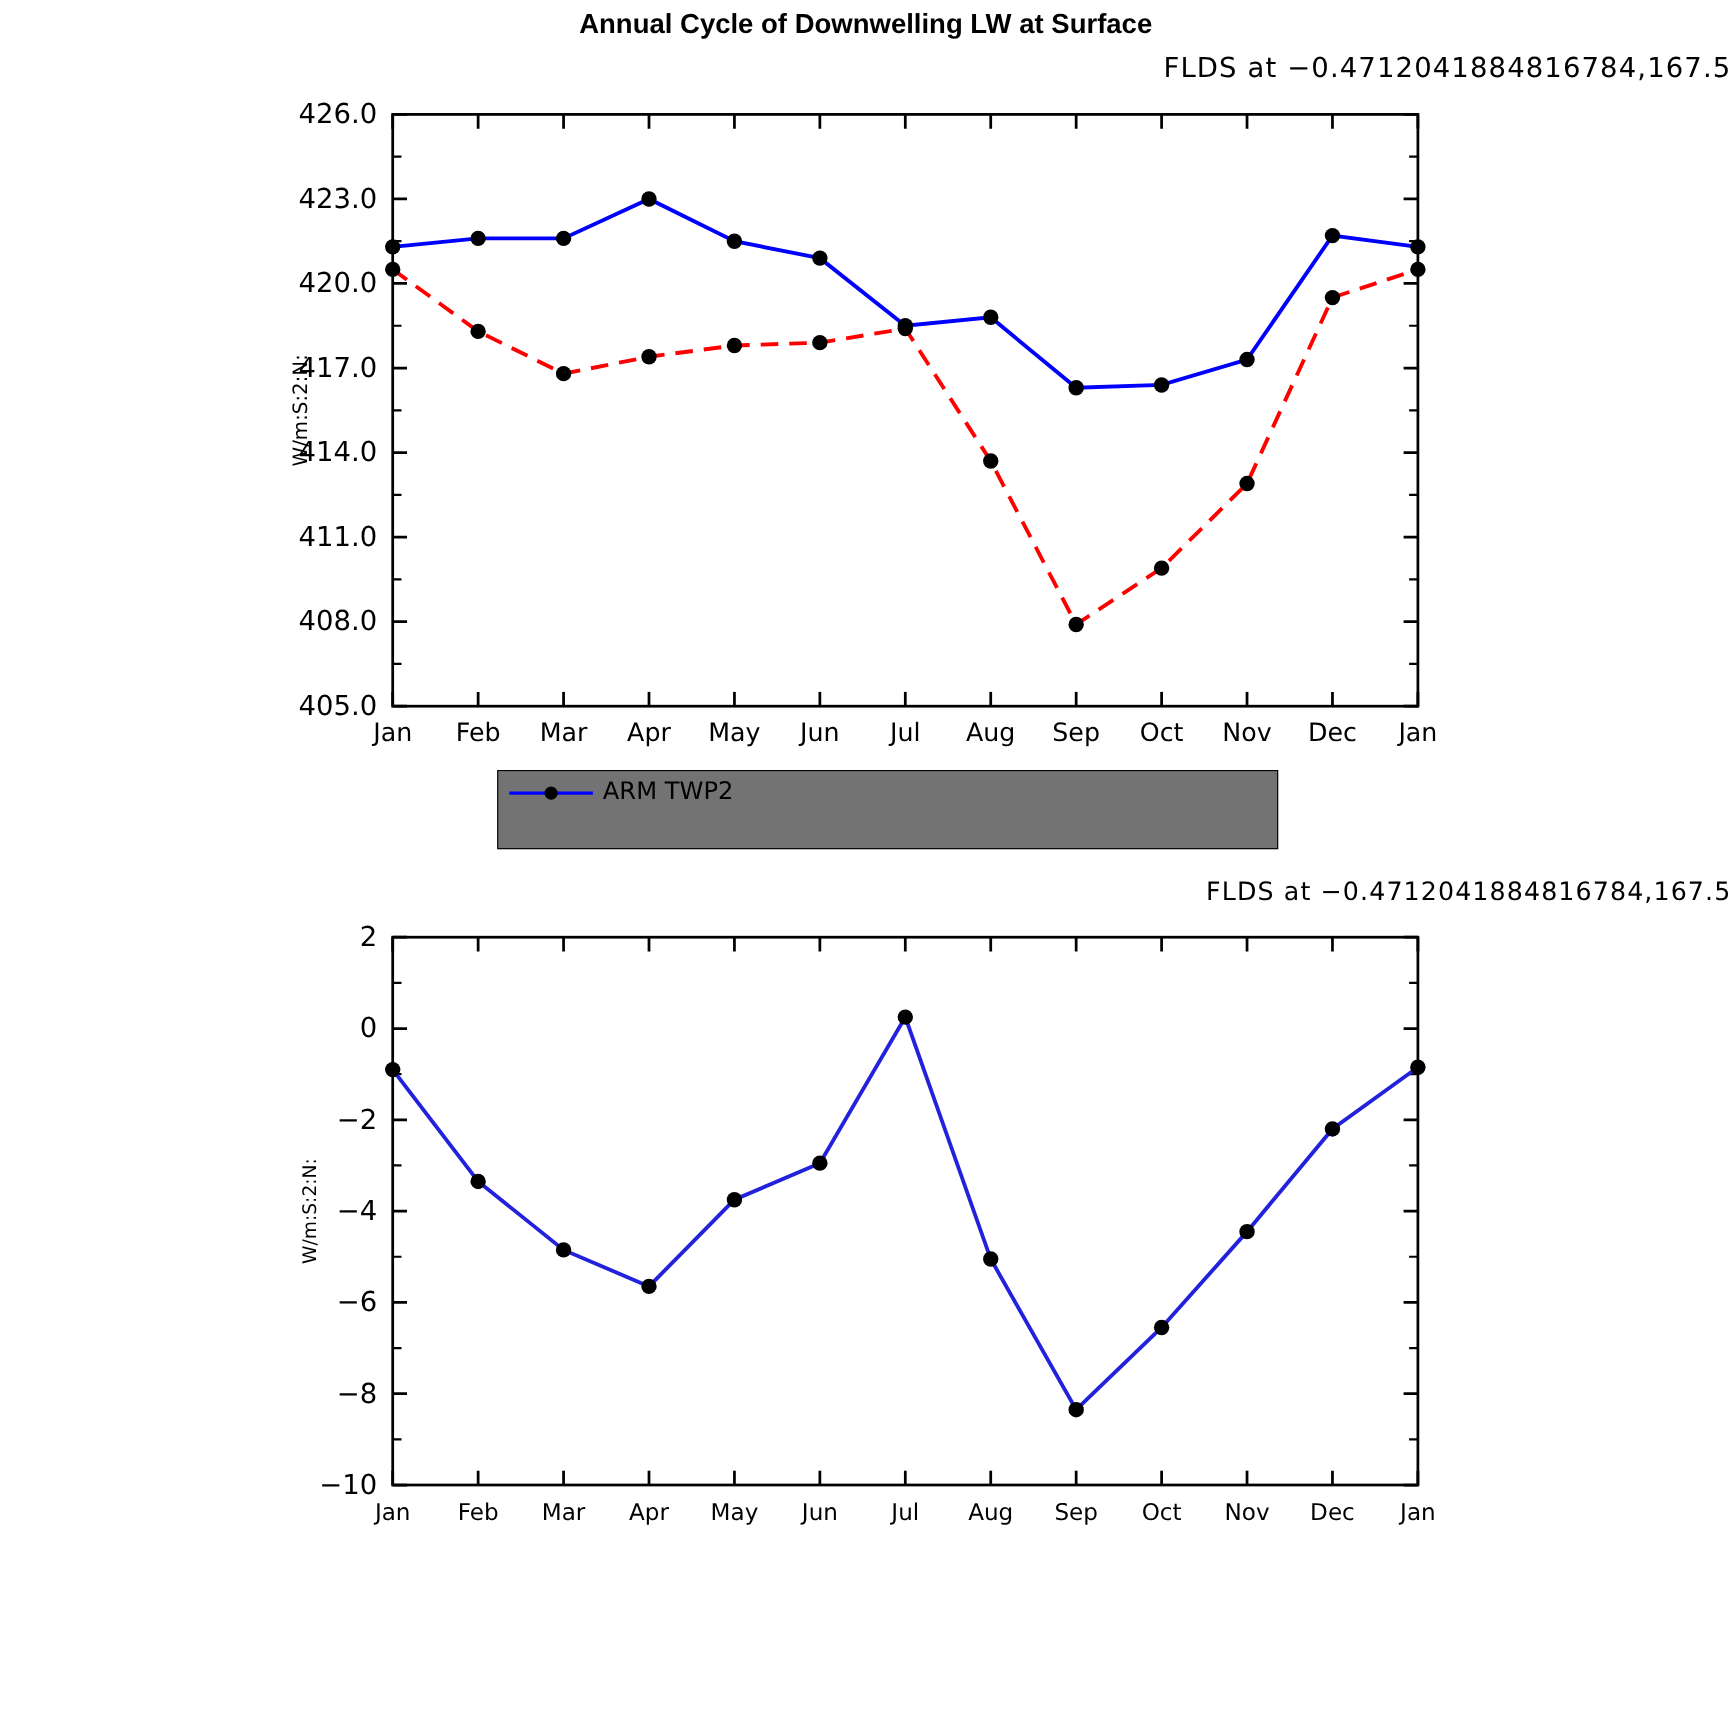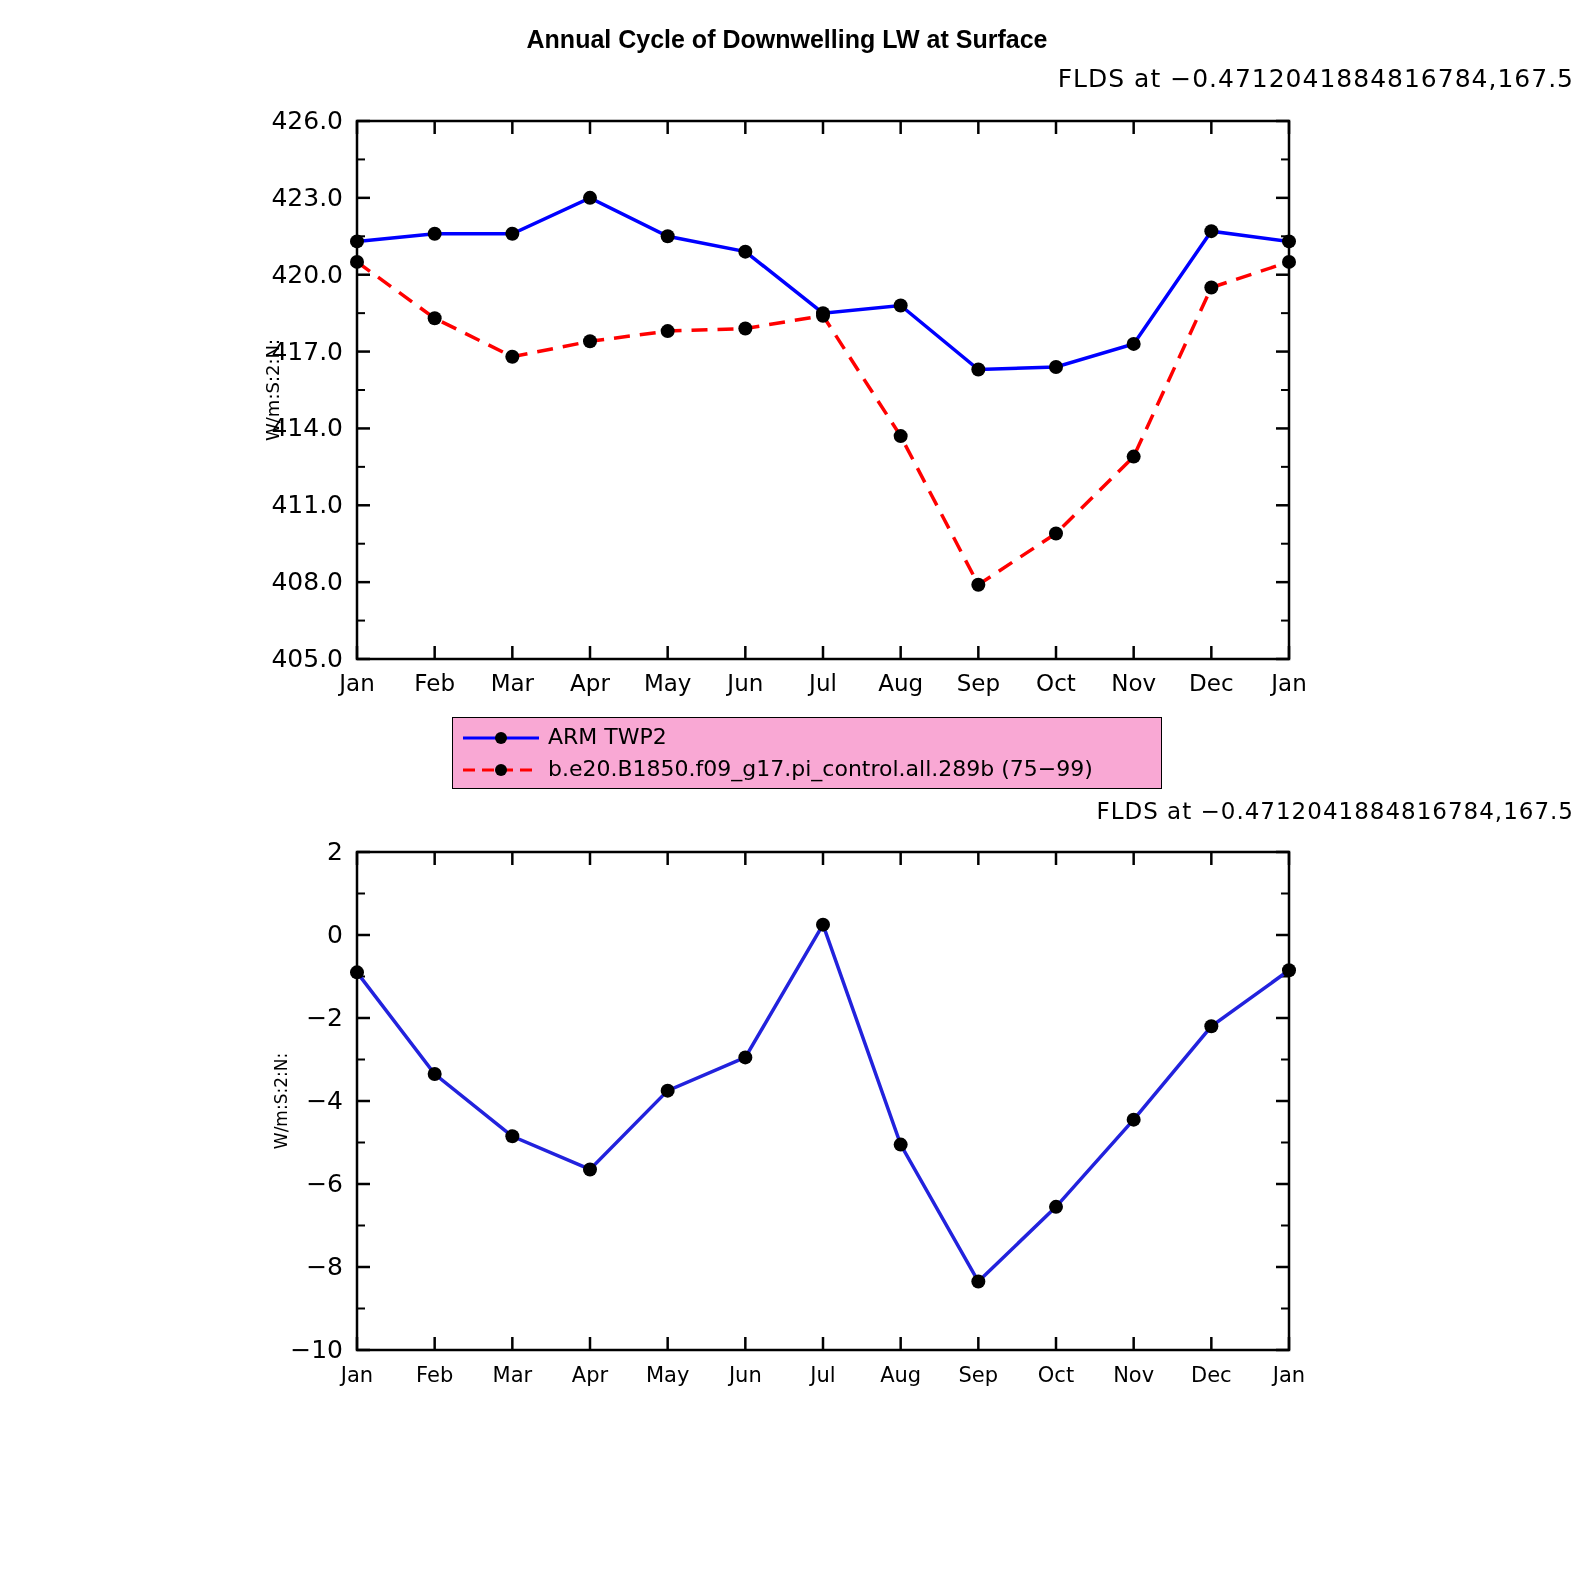--- a/index.html
+++ b/index.html
@@ -13,21 +13,21 @@
     font-family: "DejaVu Sans", sans-serif;
     color: #000000;
     position: relative;
     overflow: hidden;
   }
   .panel {
     position: absolute;
     left: 0;
     width: 1574px;
   }
-  #panel-top { top: 17px; height: 800px; }
+  #panel-top { top: 0; height: 800px; }
   #panel-bottom { top: 790px; height: 784px; }
 
   .main-title {
     text-align: center;
     font-family: "Liberation Sans", sans-serif;
     font-weight: bold;
     font-size: 25px;
     letter-spacing: 0px;
   }
   #panel-top .main-title { padding-top: 8px; }
@@ -47,21 +47,21 @@
     margin: 0 auto;
   }
   #plot-top-wrap { width: 1100px; height: 620px; margin-top: 6px; }
   #plot-bottom-wrap { width: 1100px; height: 580px; margin-top: 6px; }
 
   svg { display: block; }
 
   .legend-box {
     position: absolute;
     border: 1px solid #000;
-    background: #f9a8d4;
+    background: #737373;
     box-sizing: border-box;
   }
   #legend-top {
     left: 452px;
     top: 700px;
     width: 710px;
     height: 72px;
   }
   .legend-row {
     position: absolute;
@@ -199,27 +199,20 @@
   </div>
 
   <div class="legend-box" id="legend-top">
     <div class="legend-row" style="top:2px;">
       <svg class="legend-sample" width="80" height="36">
         <line x1="2" y1="18" x2="78" y2="18" stroke="#0000ff" stroke-width="3"></line>
         <circle cx="40" cy="18" r="6" fill="#000000"></circle>
       </svg>
       <span class="legend-label">ARM TWP2</span>
     </div>
-    <div class="legend-row" style="top:34px;">
-      <svg class="legend-sample" width="80" height="36">
-        <line x1="2" y1="18" x2="78" y2="18" stroke="#ff0000" stroke-width="3" stroke-dasharray="12,7"></line>
-        <circle cx="40" cy="18" r="6" fill="#000000"></circle>
-      </svg>
-      <span class="legend-label">b.e20.B1850.f09_g17.pi_control.all.289b (75−99)</span>
-    </div>
   </div>
 </div>
 
 <div class="panel" id="panel-bottom">
   <div class="sub-title">FLDS at −0.4712041884816784,167.5</div>
 
   <div class="plot-wrap" id="plot-bottom-wrap">
     <svg id="svg-bottom" width="1100" height="580">
         <rect x="120" y="22" width="932" height="498" fill="none" stroke="#000" stroke-width="2.5"></rect>
         <line x1="120" y1="520" x2="133" y2="520" stroke="#000" stroke-width="2.5"></line>

